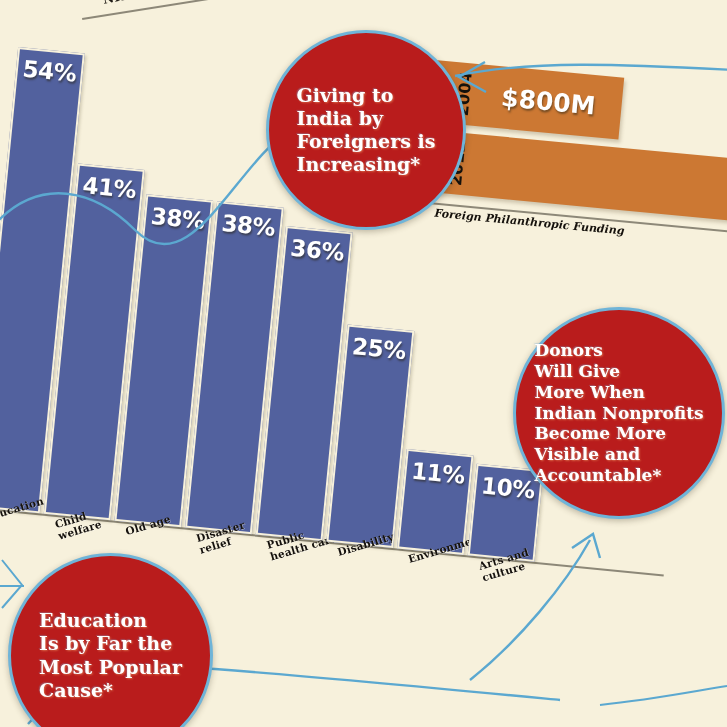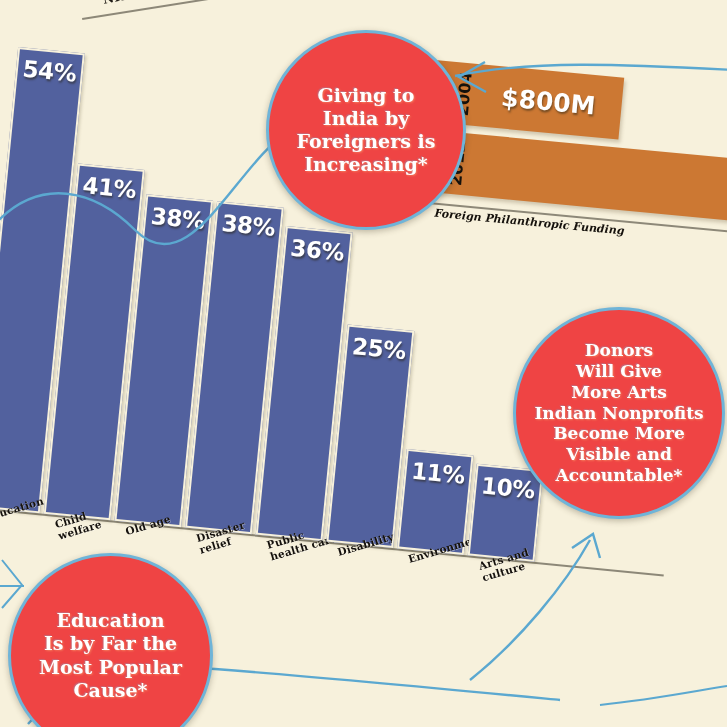--- a/index.html
+++ b/index.html
@@ -111,24 +111,24 @@
     font-weight:bold;
     font-size:11px;
     white-space:nowrap;
     transform-origin:0 0;
   }
 
   
   .bubble{
     position:absolute;
     border-radius:50%;
-    background:#ef4444;
+    background:#b91c1c;
     border:3px solid #6fb4d8;
     display:flex;align-items:center;justify-content:center;
-    text-align:center;
+    text-align:left;
     color:#ffffff;
     font-family:"DejaVu Serif", serif;
     font-weight:bold;
     text-shadow:1px 1px 2px rgba(255,190,120,.45), -1px -1px 1px rgba(120,170,220,.35);
     box-shadow:0 2px 6px rgba(60,50,30,.3);
     box-sizing:border-box;
     line-height:1.22;
     white-space:pre-line;
     padding:6px;
   }
@@ -252,21 +252,21 @@
     <path class="curve-thin" d="M 600,705 C 650,700 690,692 727,686"></path>
   </svg>
 
   <div class="bubble" id="bubble-giving">Giving to
 India by
 Foreigners is
 Increasing*</div>
 
   <div class="bubble" id="bubble-donors">Donors
 Will Give
-More Arts
+More When
 Indian Nonprofits
 Become More
 Visible and
 Accountable*</div>
 
   <div class="bubble" id="bubble-education">Education
 Is by Far the
 Most Popular
 Cause*</div>
 

